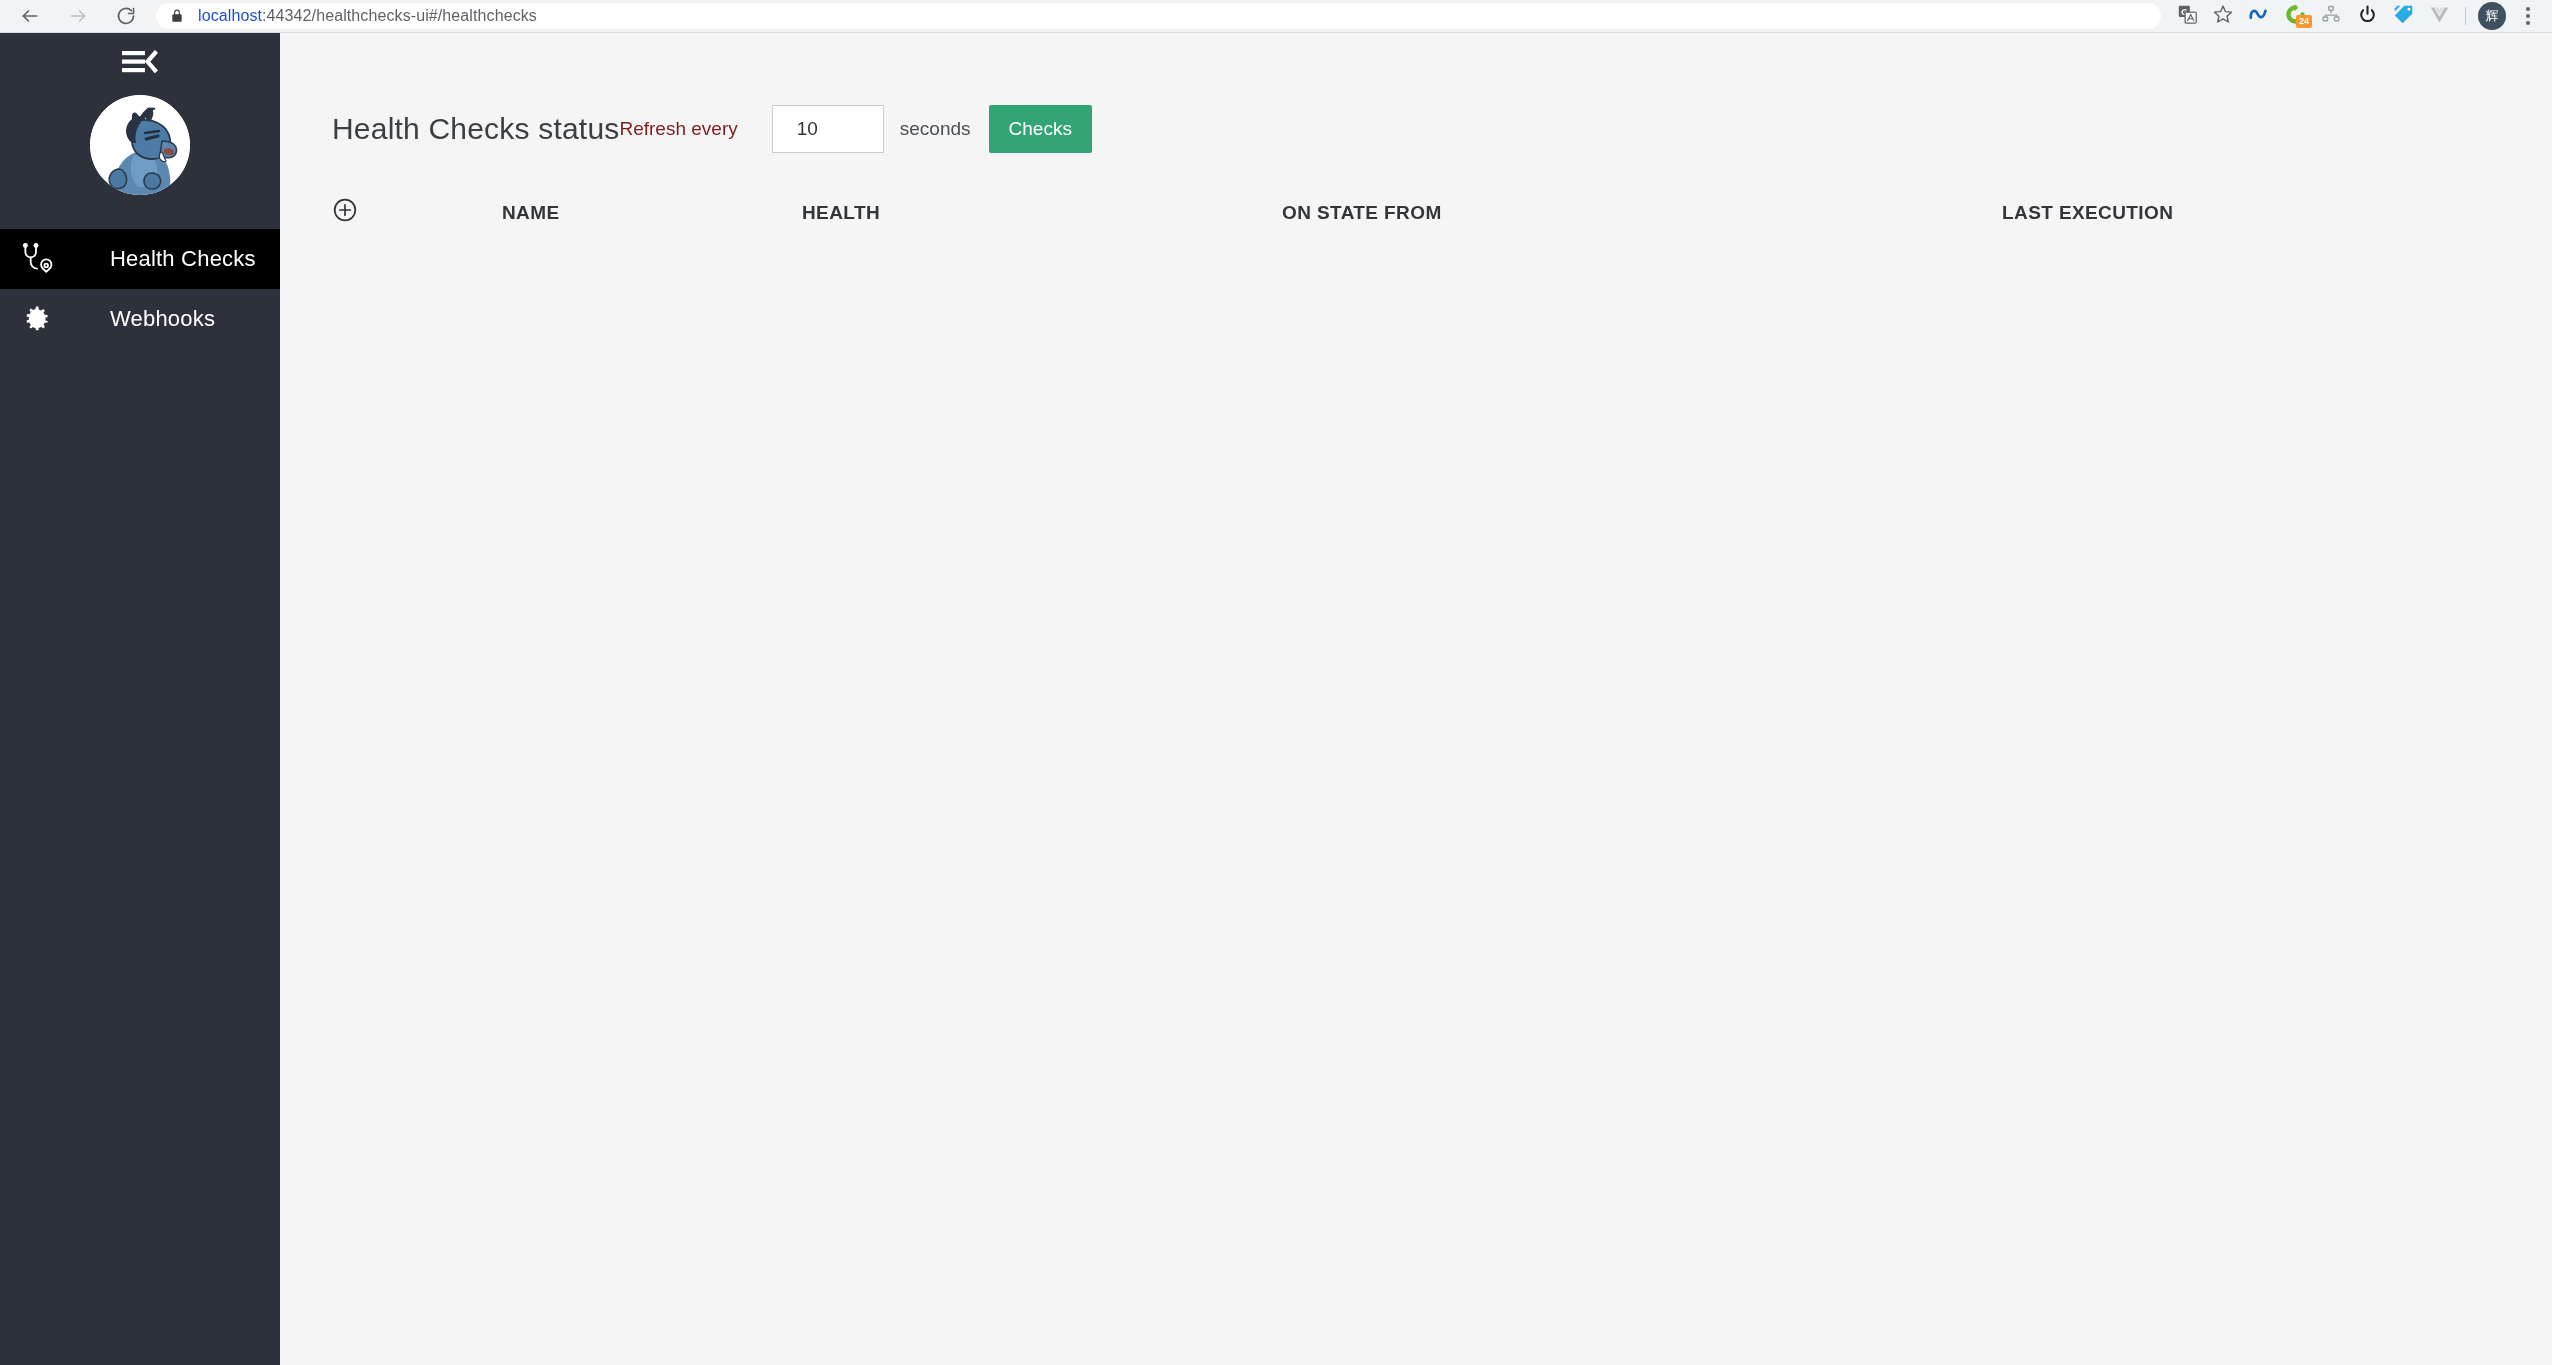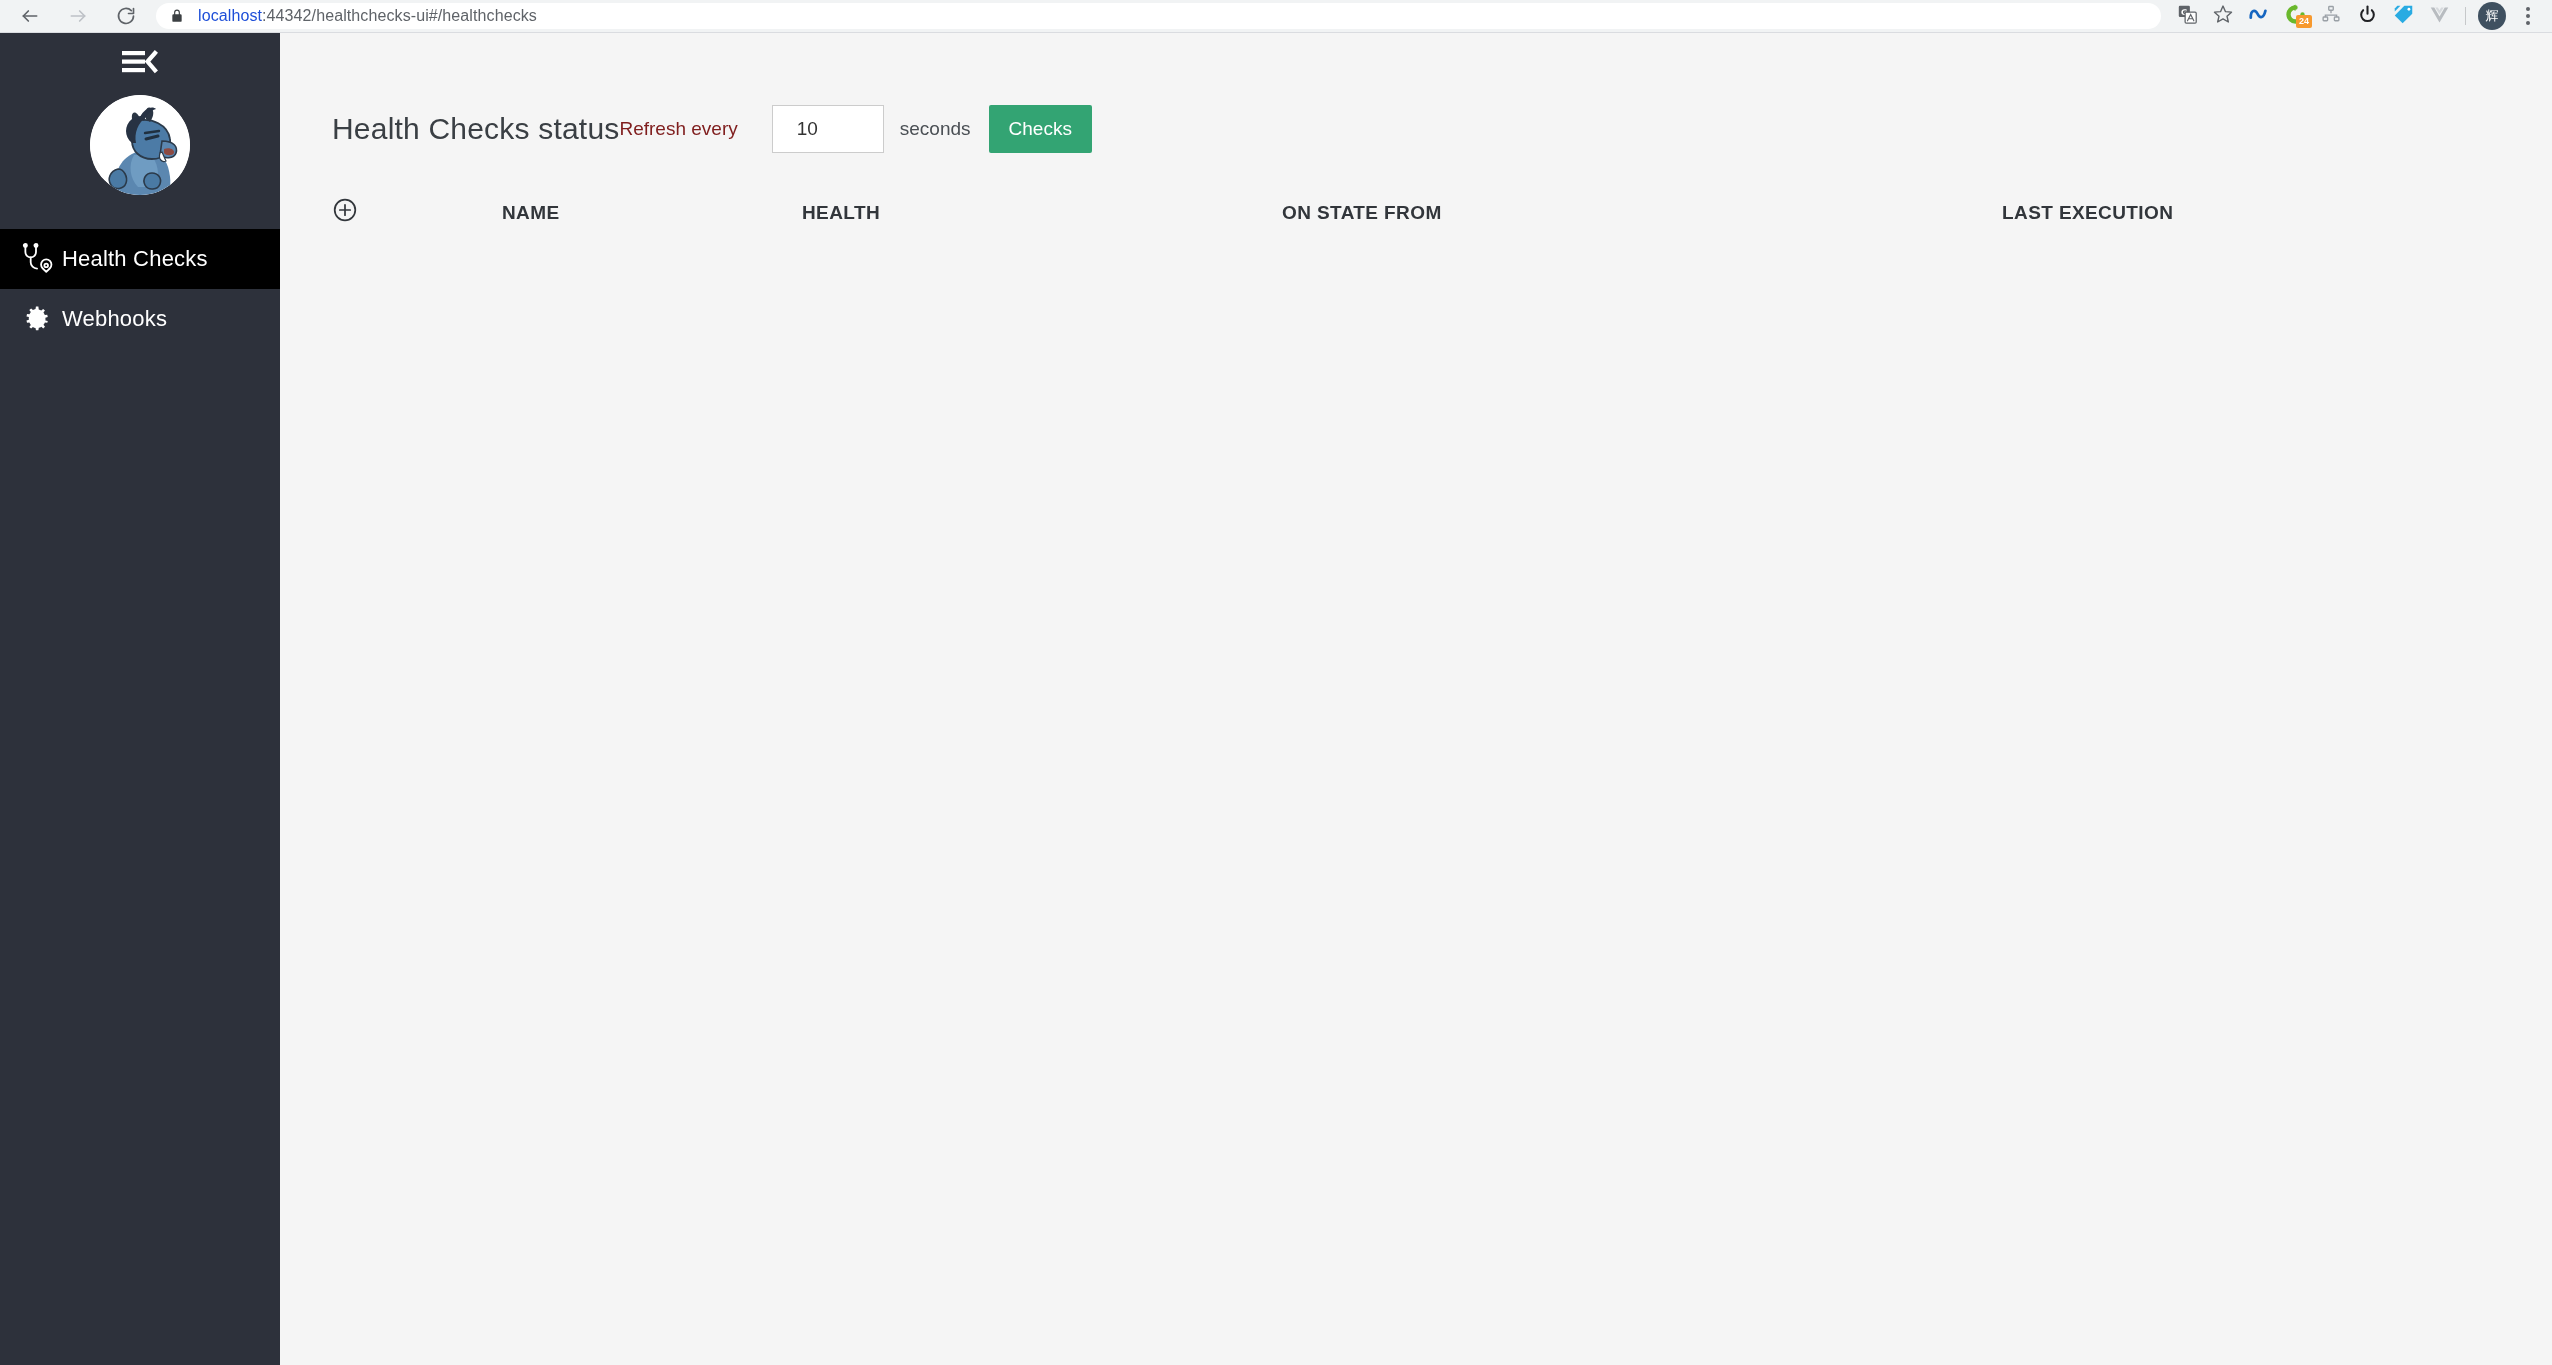--- a/index.html
+++ b/index.html
@@ -115,20 +115,21 @@
     border-radius: 50%;
     background: #fff;
     overflow: hidden;
     display: flex; align-items: flex-end; justify-content: center;
   }
   .nav-item {
     height: 60px;
     display: flex; align-items: center;
     padding-left: 10px;
     cursor: pointer;
+    gap: 48px;
   }
   .nav-item.active { background: #000; }
   .nav-icon {
     width: 52px; flex: none;
     display: flex; align-items: center; justify-content: center;
   }
   .nav-label {
     font-size: 22px;
     color: #fff;
     letter-spacing: .2px;

